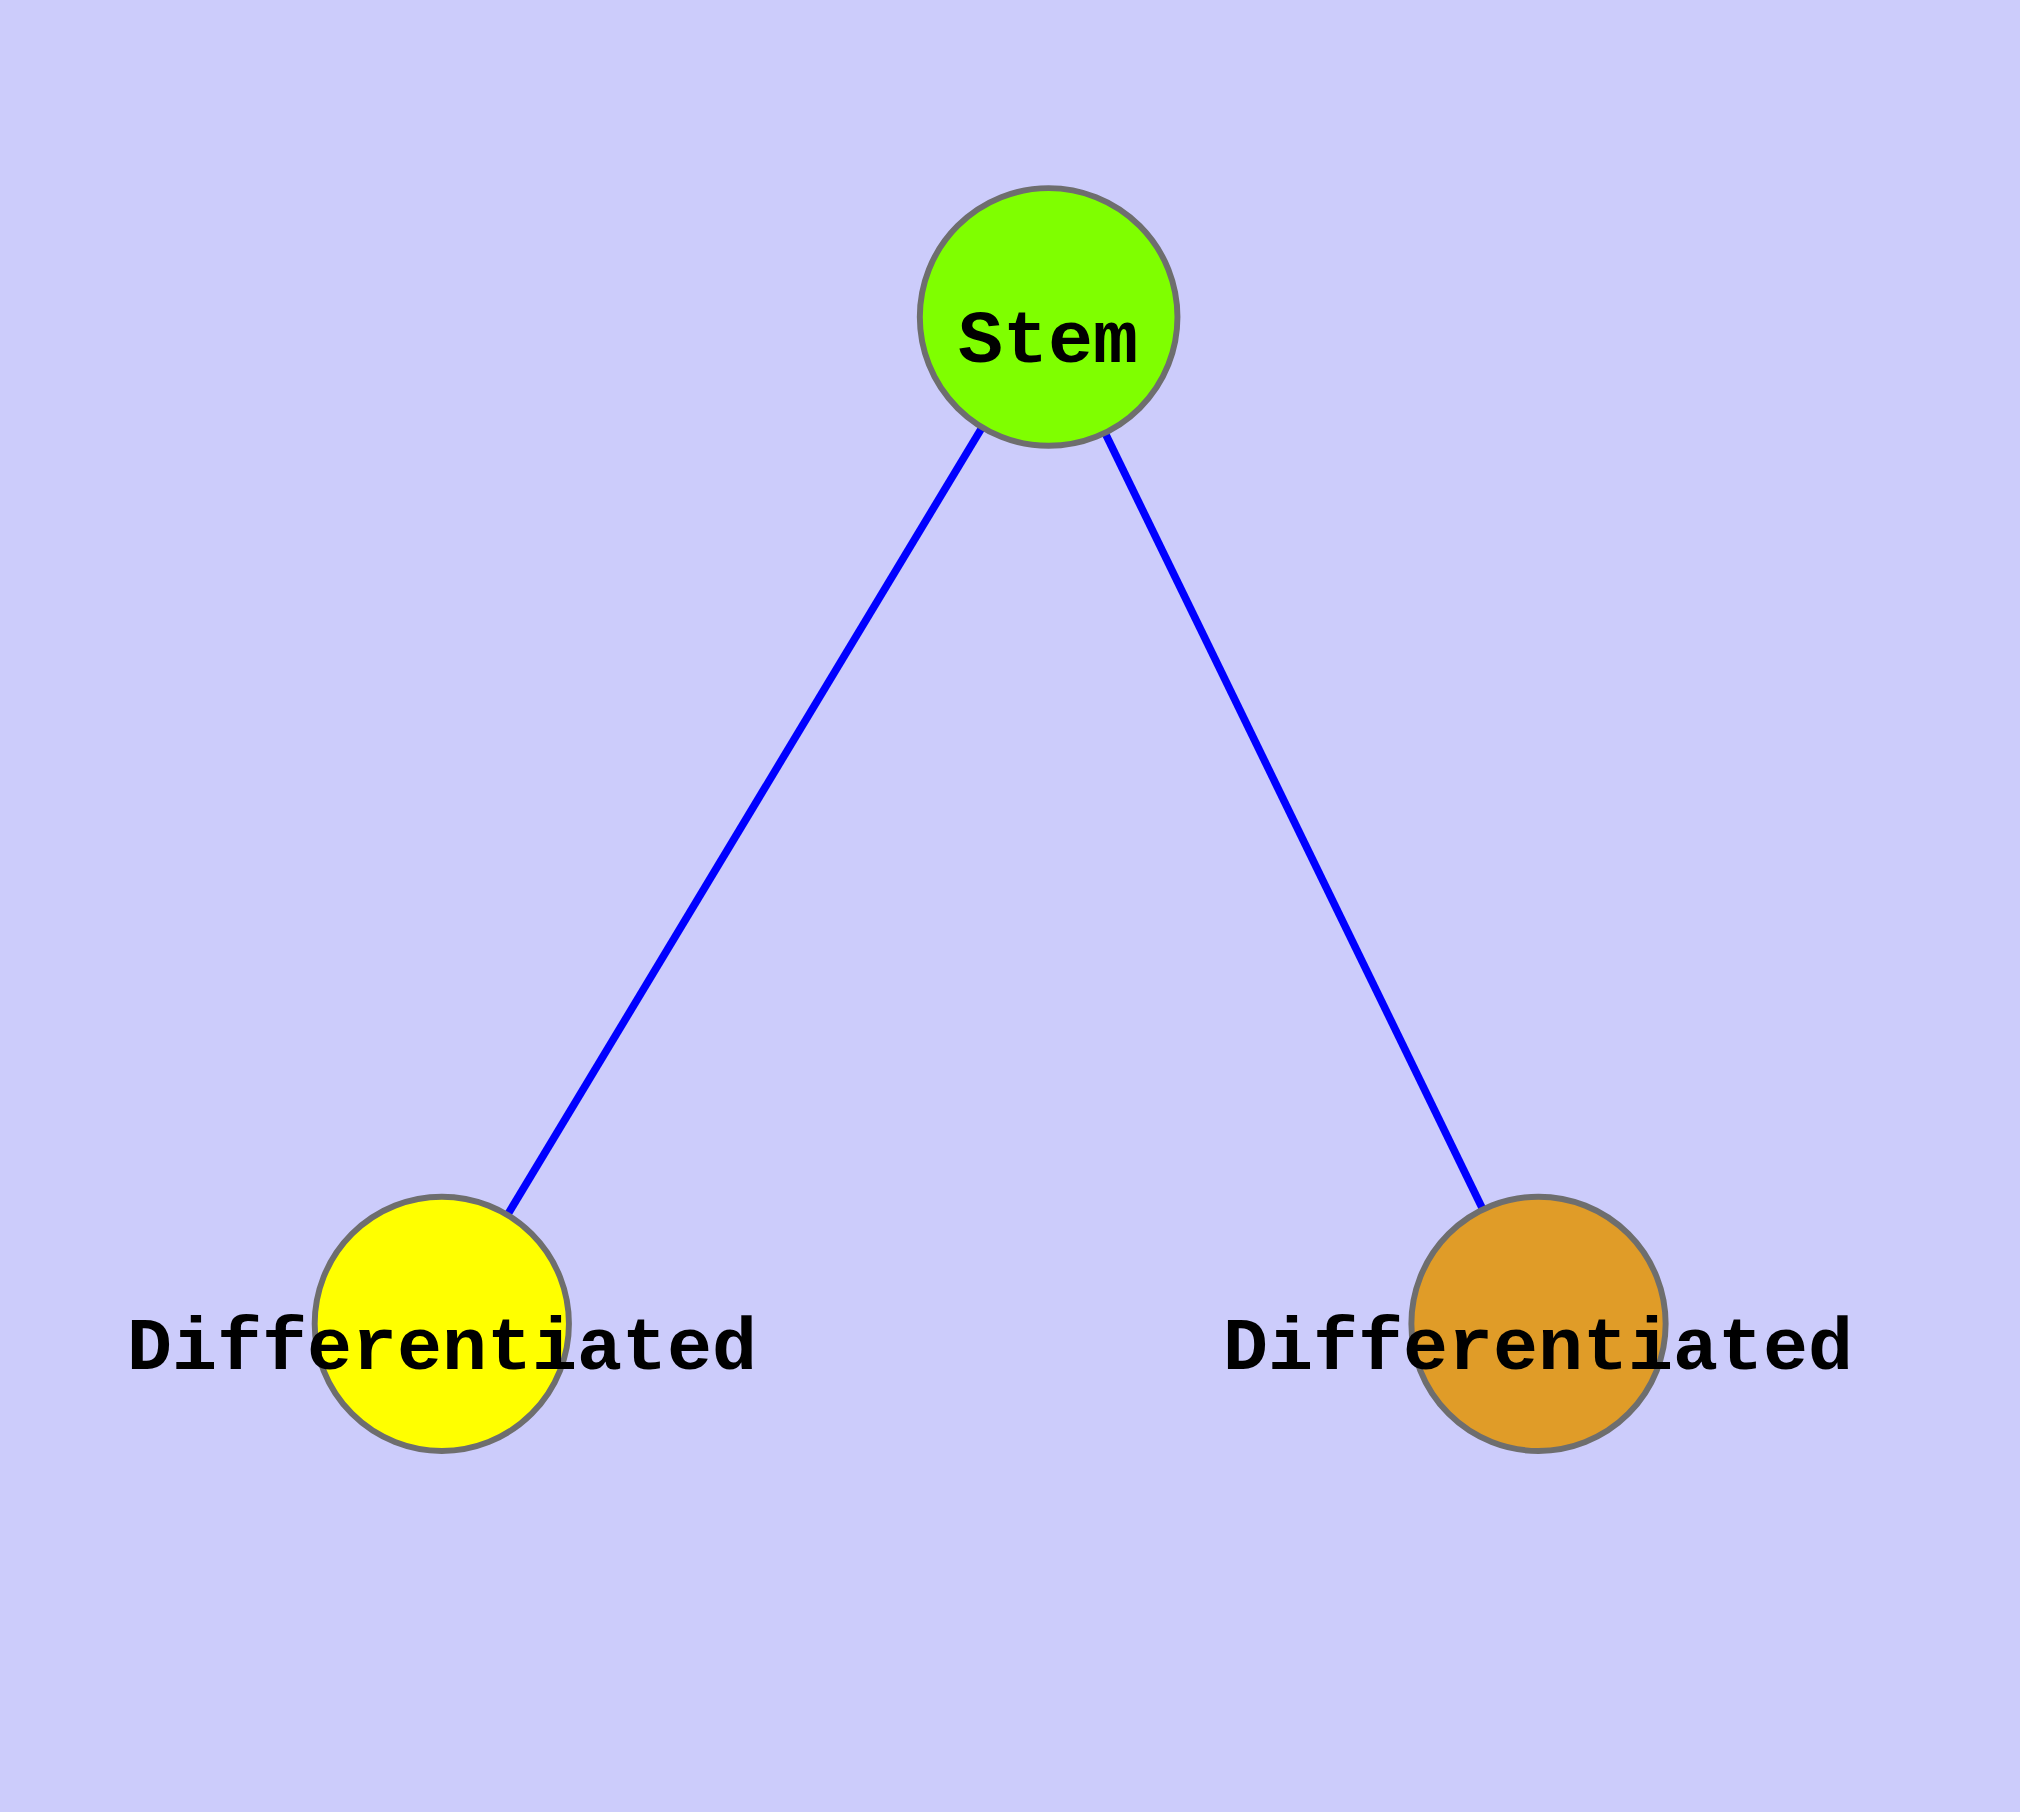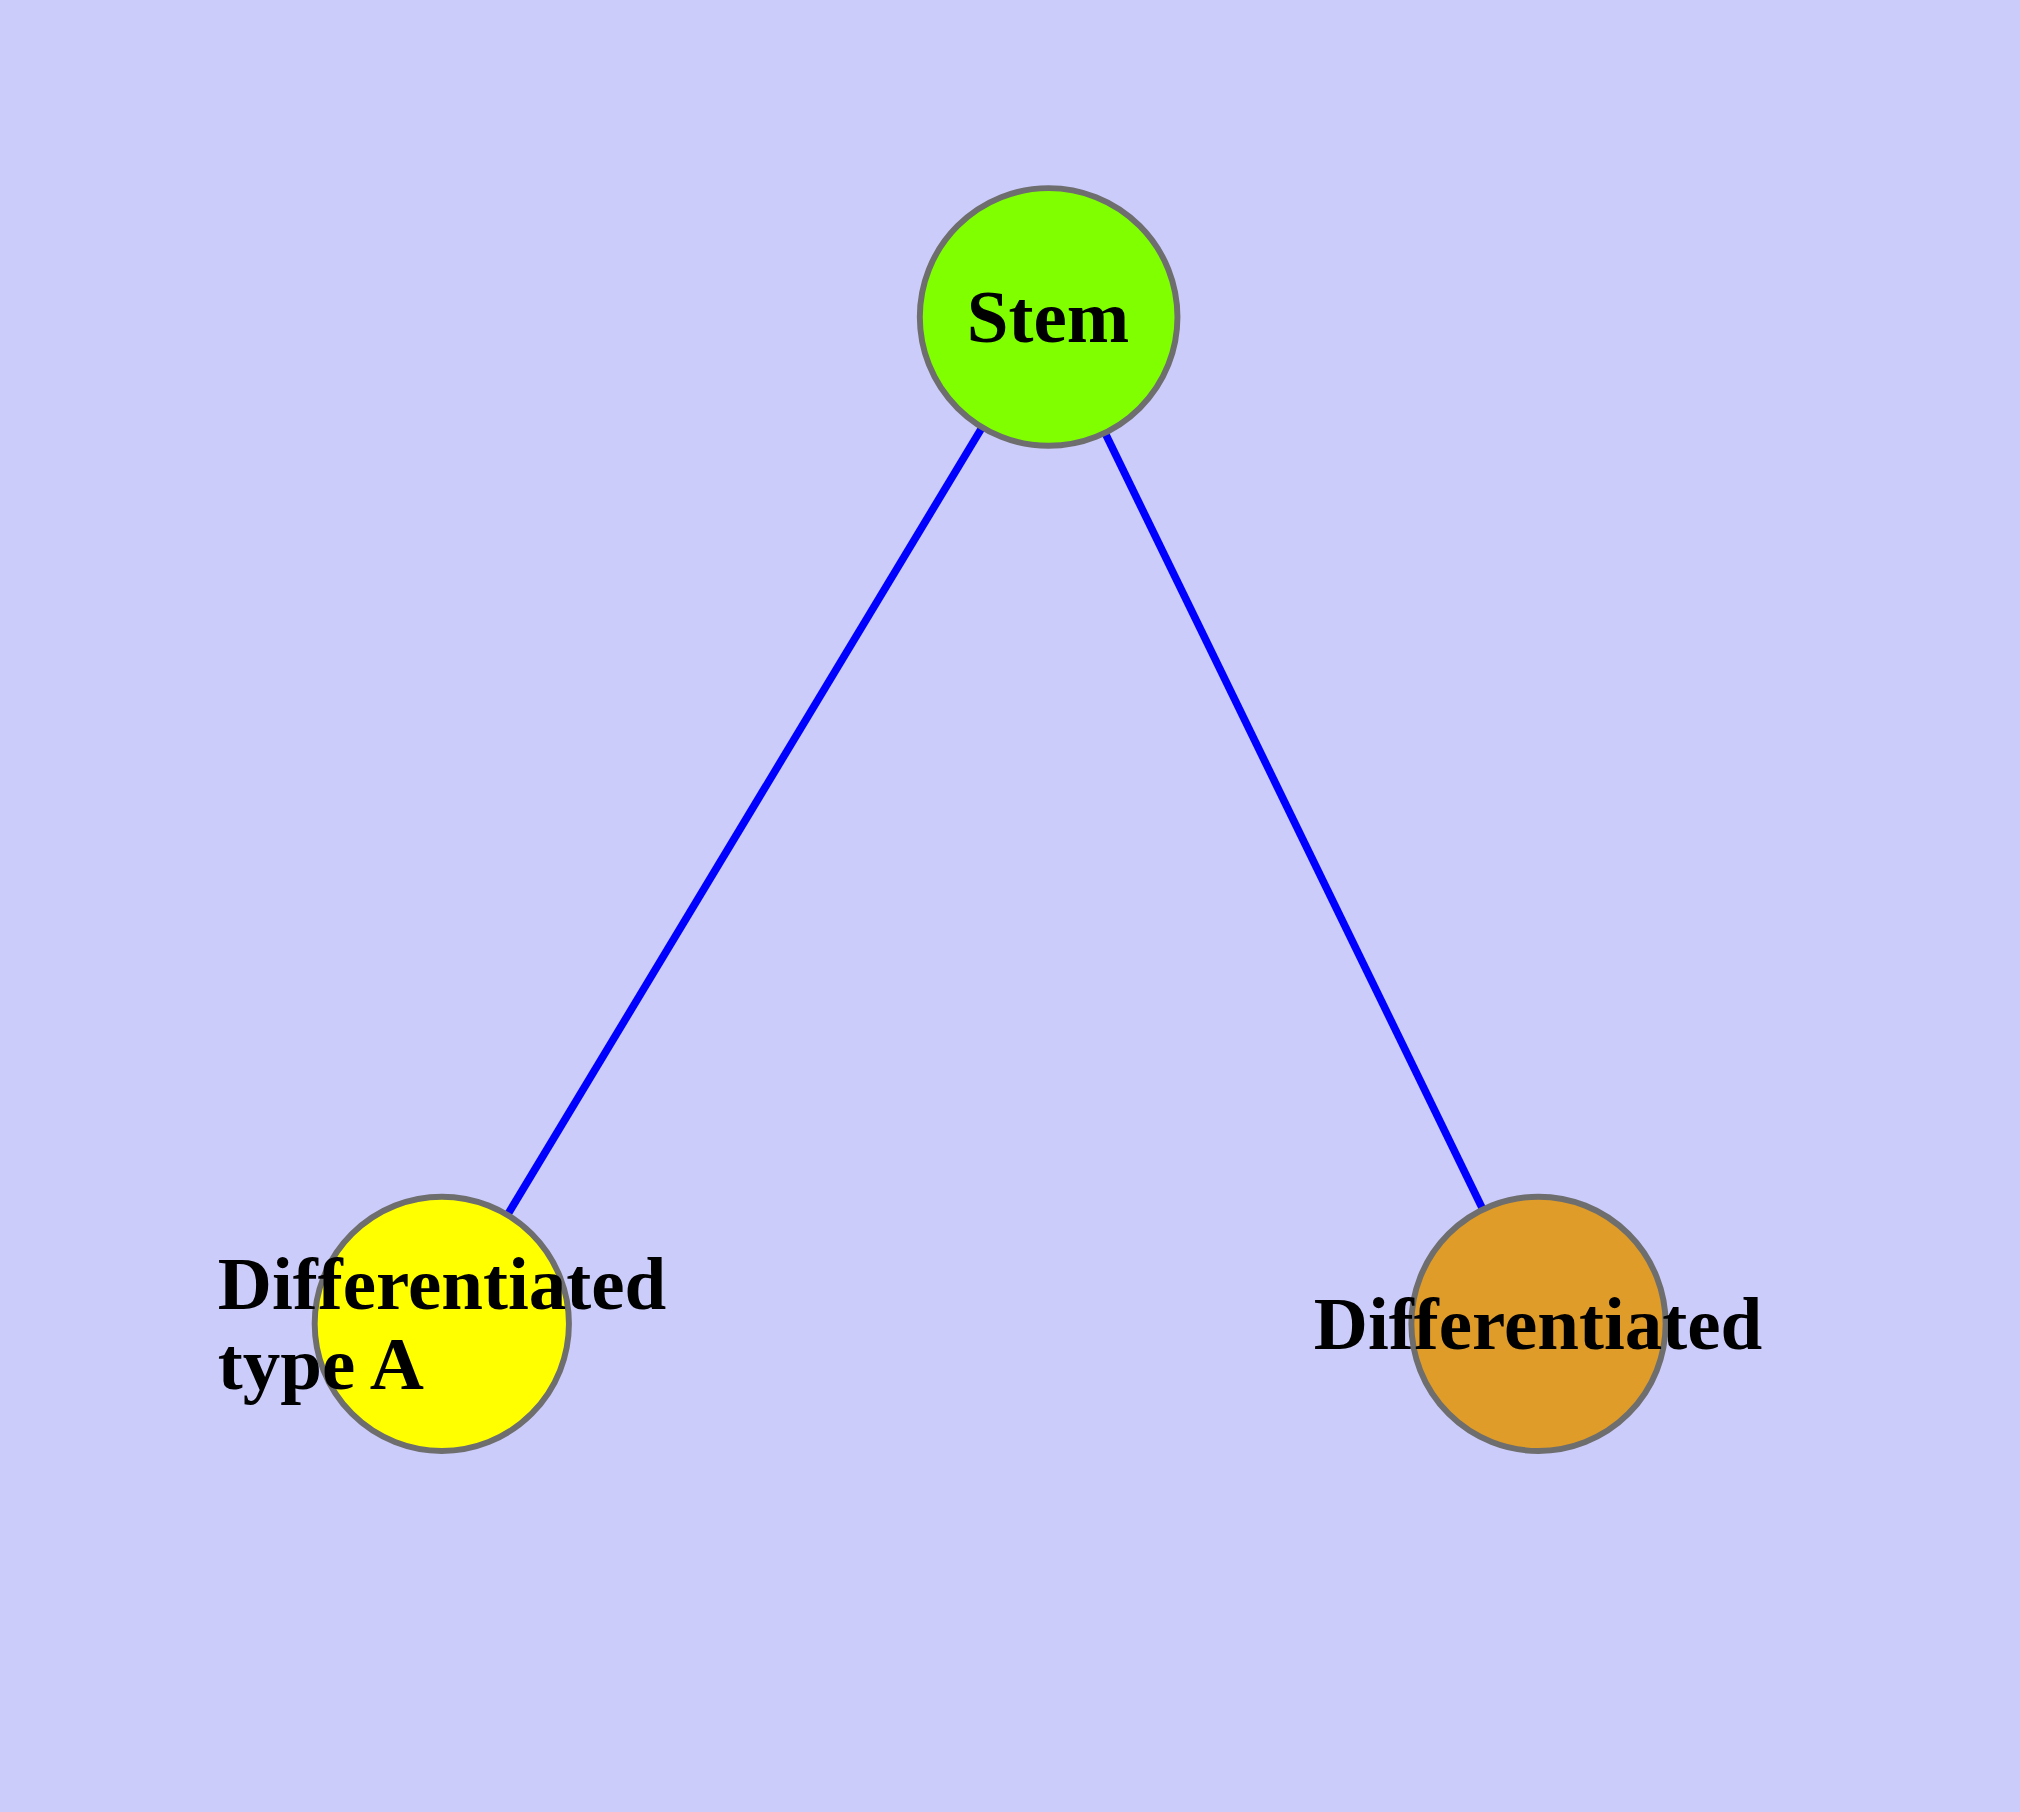--- a/index.html
+++ b/index.html
@@ -19,28 +19,29 @@
   #graph-canvas {
     position: absolute;
     left: 0;
     top: 0;
     width: 2021px;
     height: 1812px;
     display: block;
   }
   .node-label {
     position: absolute;
-    text-align: left;
-    font-family: Liberation Serif, serif;
+    text-align: center;
+    font-family: Liberation Mono, monospace;
     font-weight: bold;
     color: #000000;
     white-space: nowrap;
     line-height: 1.07;
     pointer-events: none;
     transform: translate(-50%, -50%);
+    margin-top: 26px;
   }
   .node-hit {
     position: absolute;
     border-radius: 50%;
     transform: translate(-50%, -50%);
   }
 </style>
 </head>
 <body>
 
@@ -57,21 +58,20 @@
         <circle cx="1815" cy="1562" r="150" fill="#e09c28" stroke="#6e6e6e" stroke-width="7"></circle>
       </g>
   </svg>
 
   <div id="labels-layer">
       <div class="node-label" style="left: 1048px; top: 317px; font-size: 75px; color: rgb(0, 0, 0);">
         <div>Stem</div>
       </div>
       <div class="node-label" style="left: 442px; top: 1324px; font-size: 75px; color: rgb(0, 0, 0);">
         <div>Differentiated</div>
-        <div>type A</div>
       </div>
       <div class="node-label" style="left: 1538px; top: 1324px; font-size: 75px; color: rgb(0, 0, 0);">
         <div>Differentiated</div>
       </div>
     </div>
   <div id="hits-layer">
       <div class="node-hit" style="left: 1048px; top: 317px; width: 258px; height: 258px;"></div>
       <div class="node-hit" style="left: 442px; top: 1324px; width: 254px; height: 254px;"></div>
       <div class="node-hit" style="left: 1538px; top: 1324px; width: 254px; height: 254px;"></div>
     </div>

